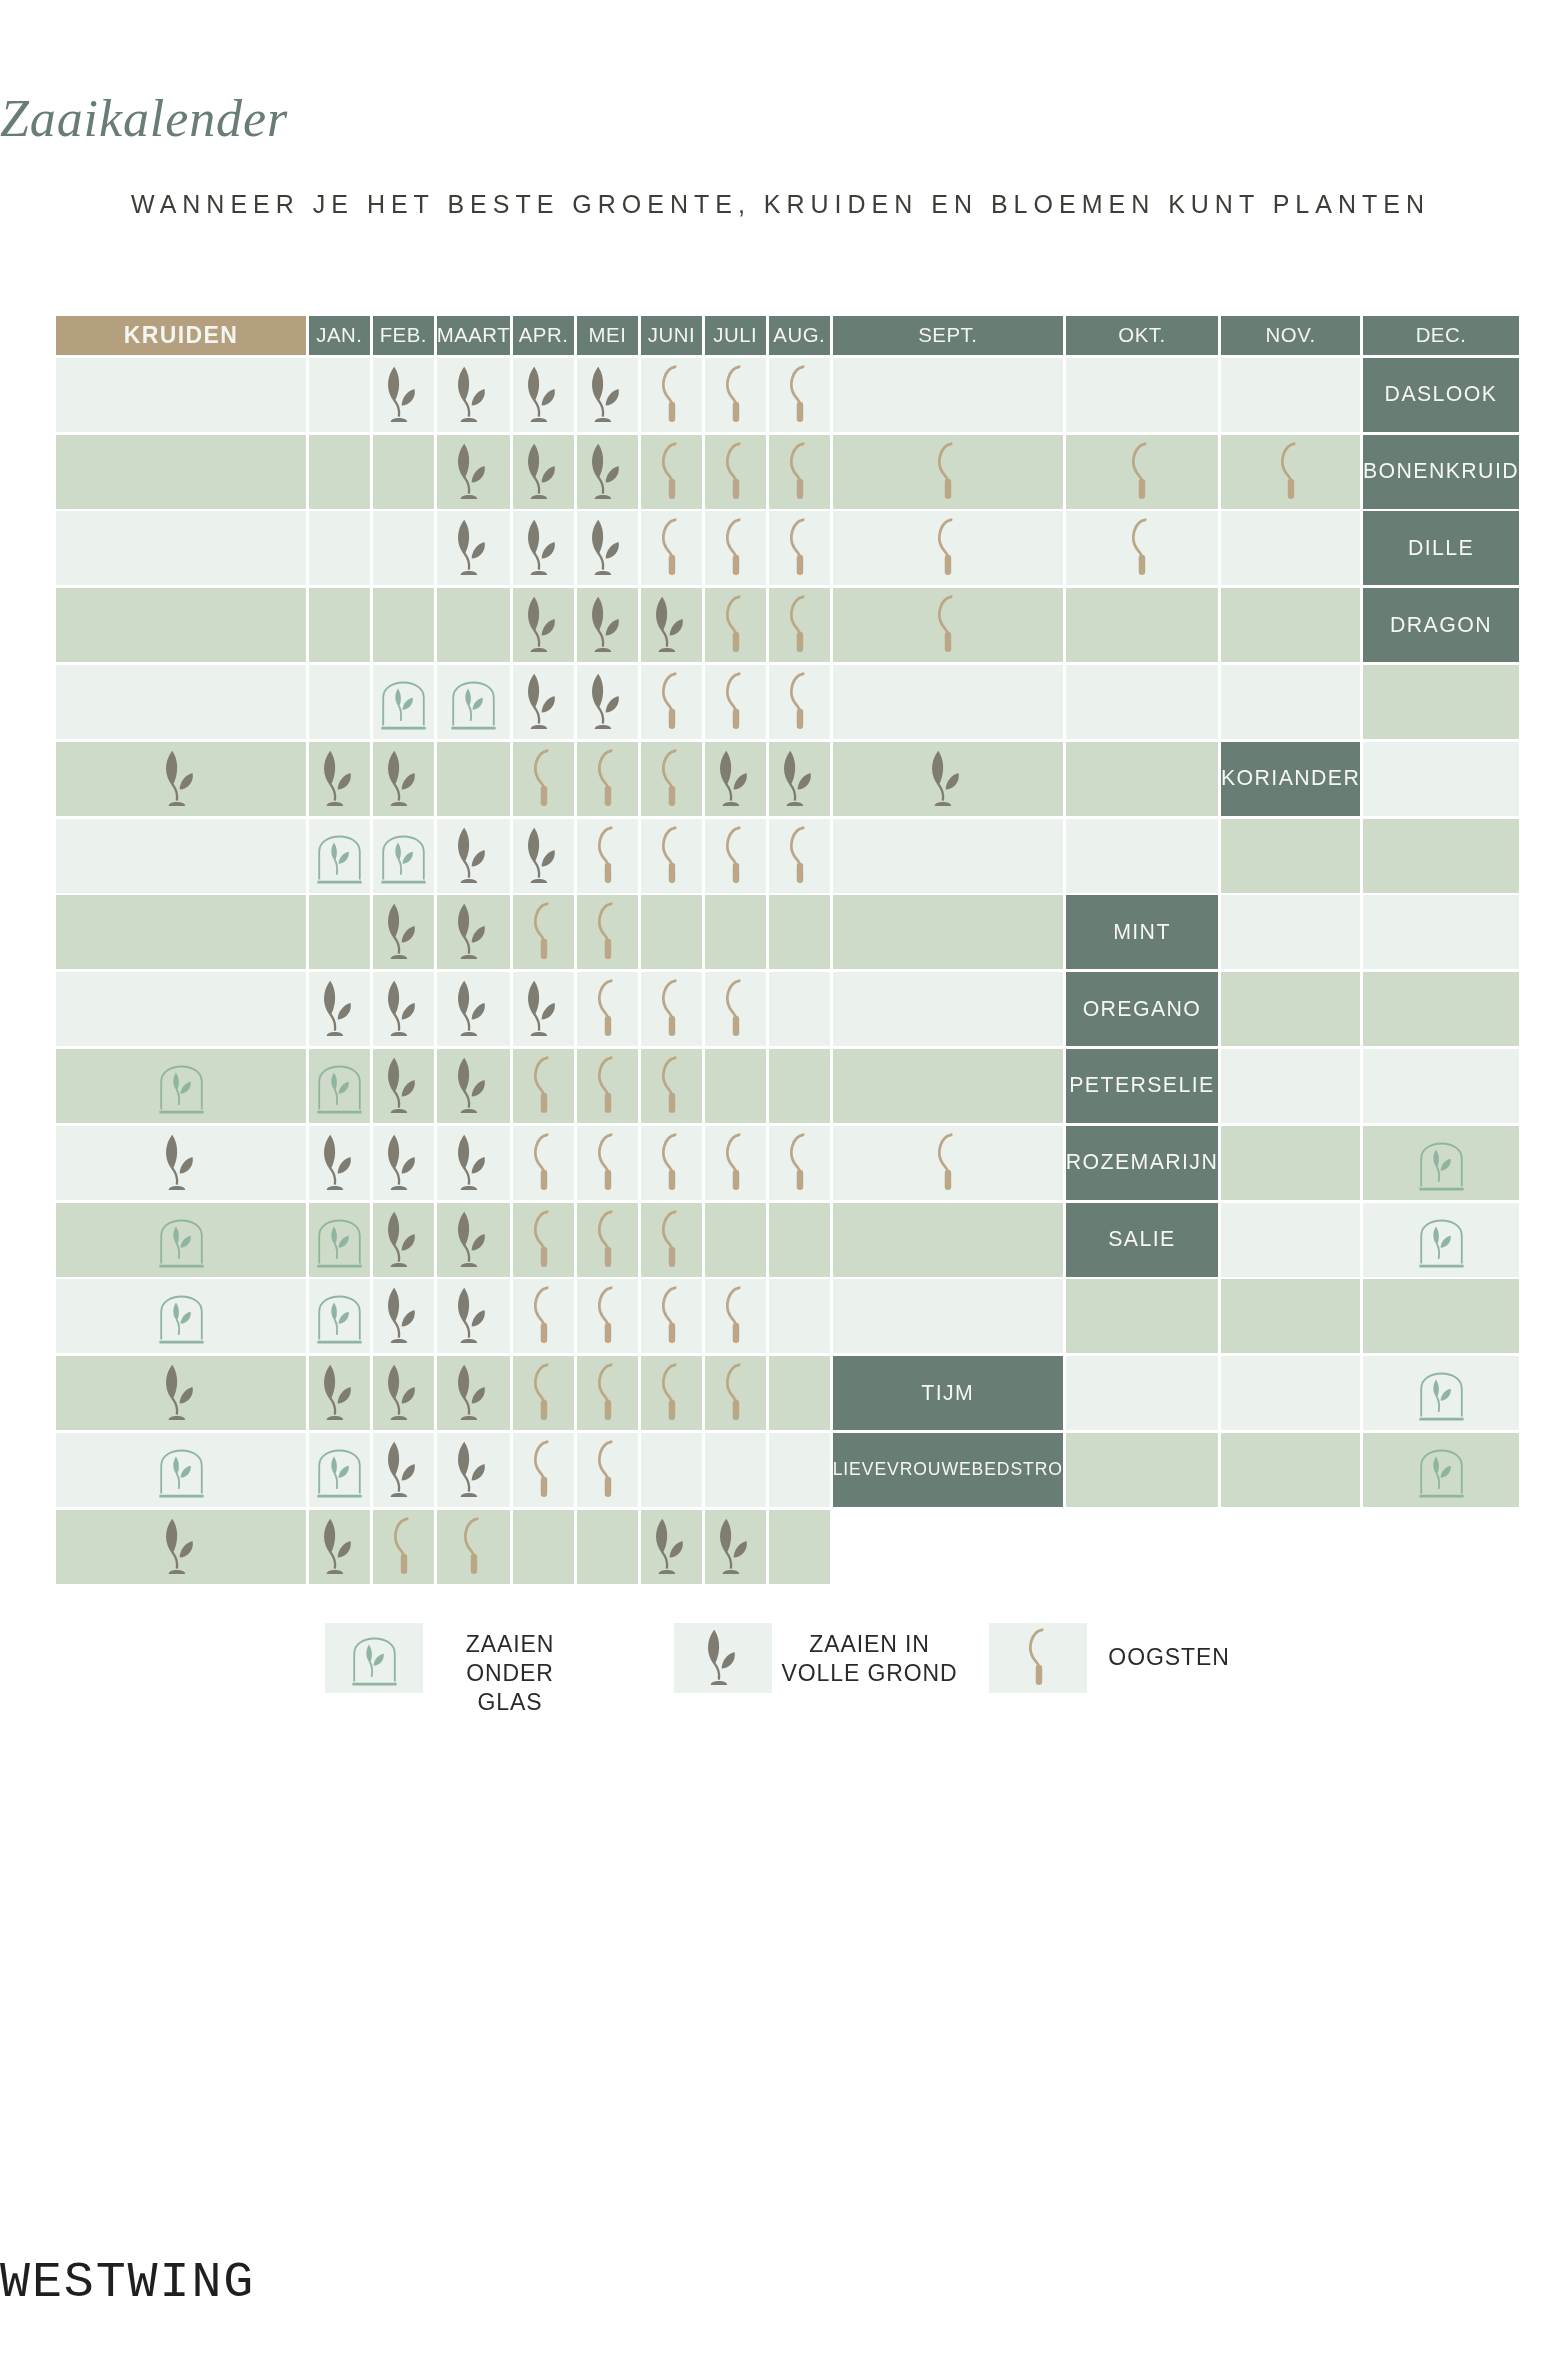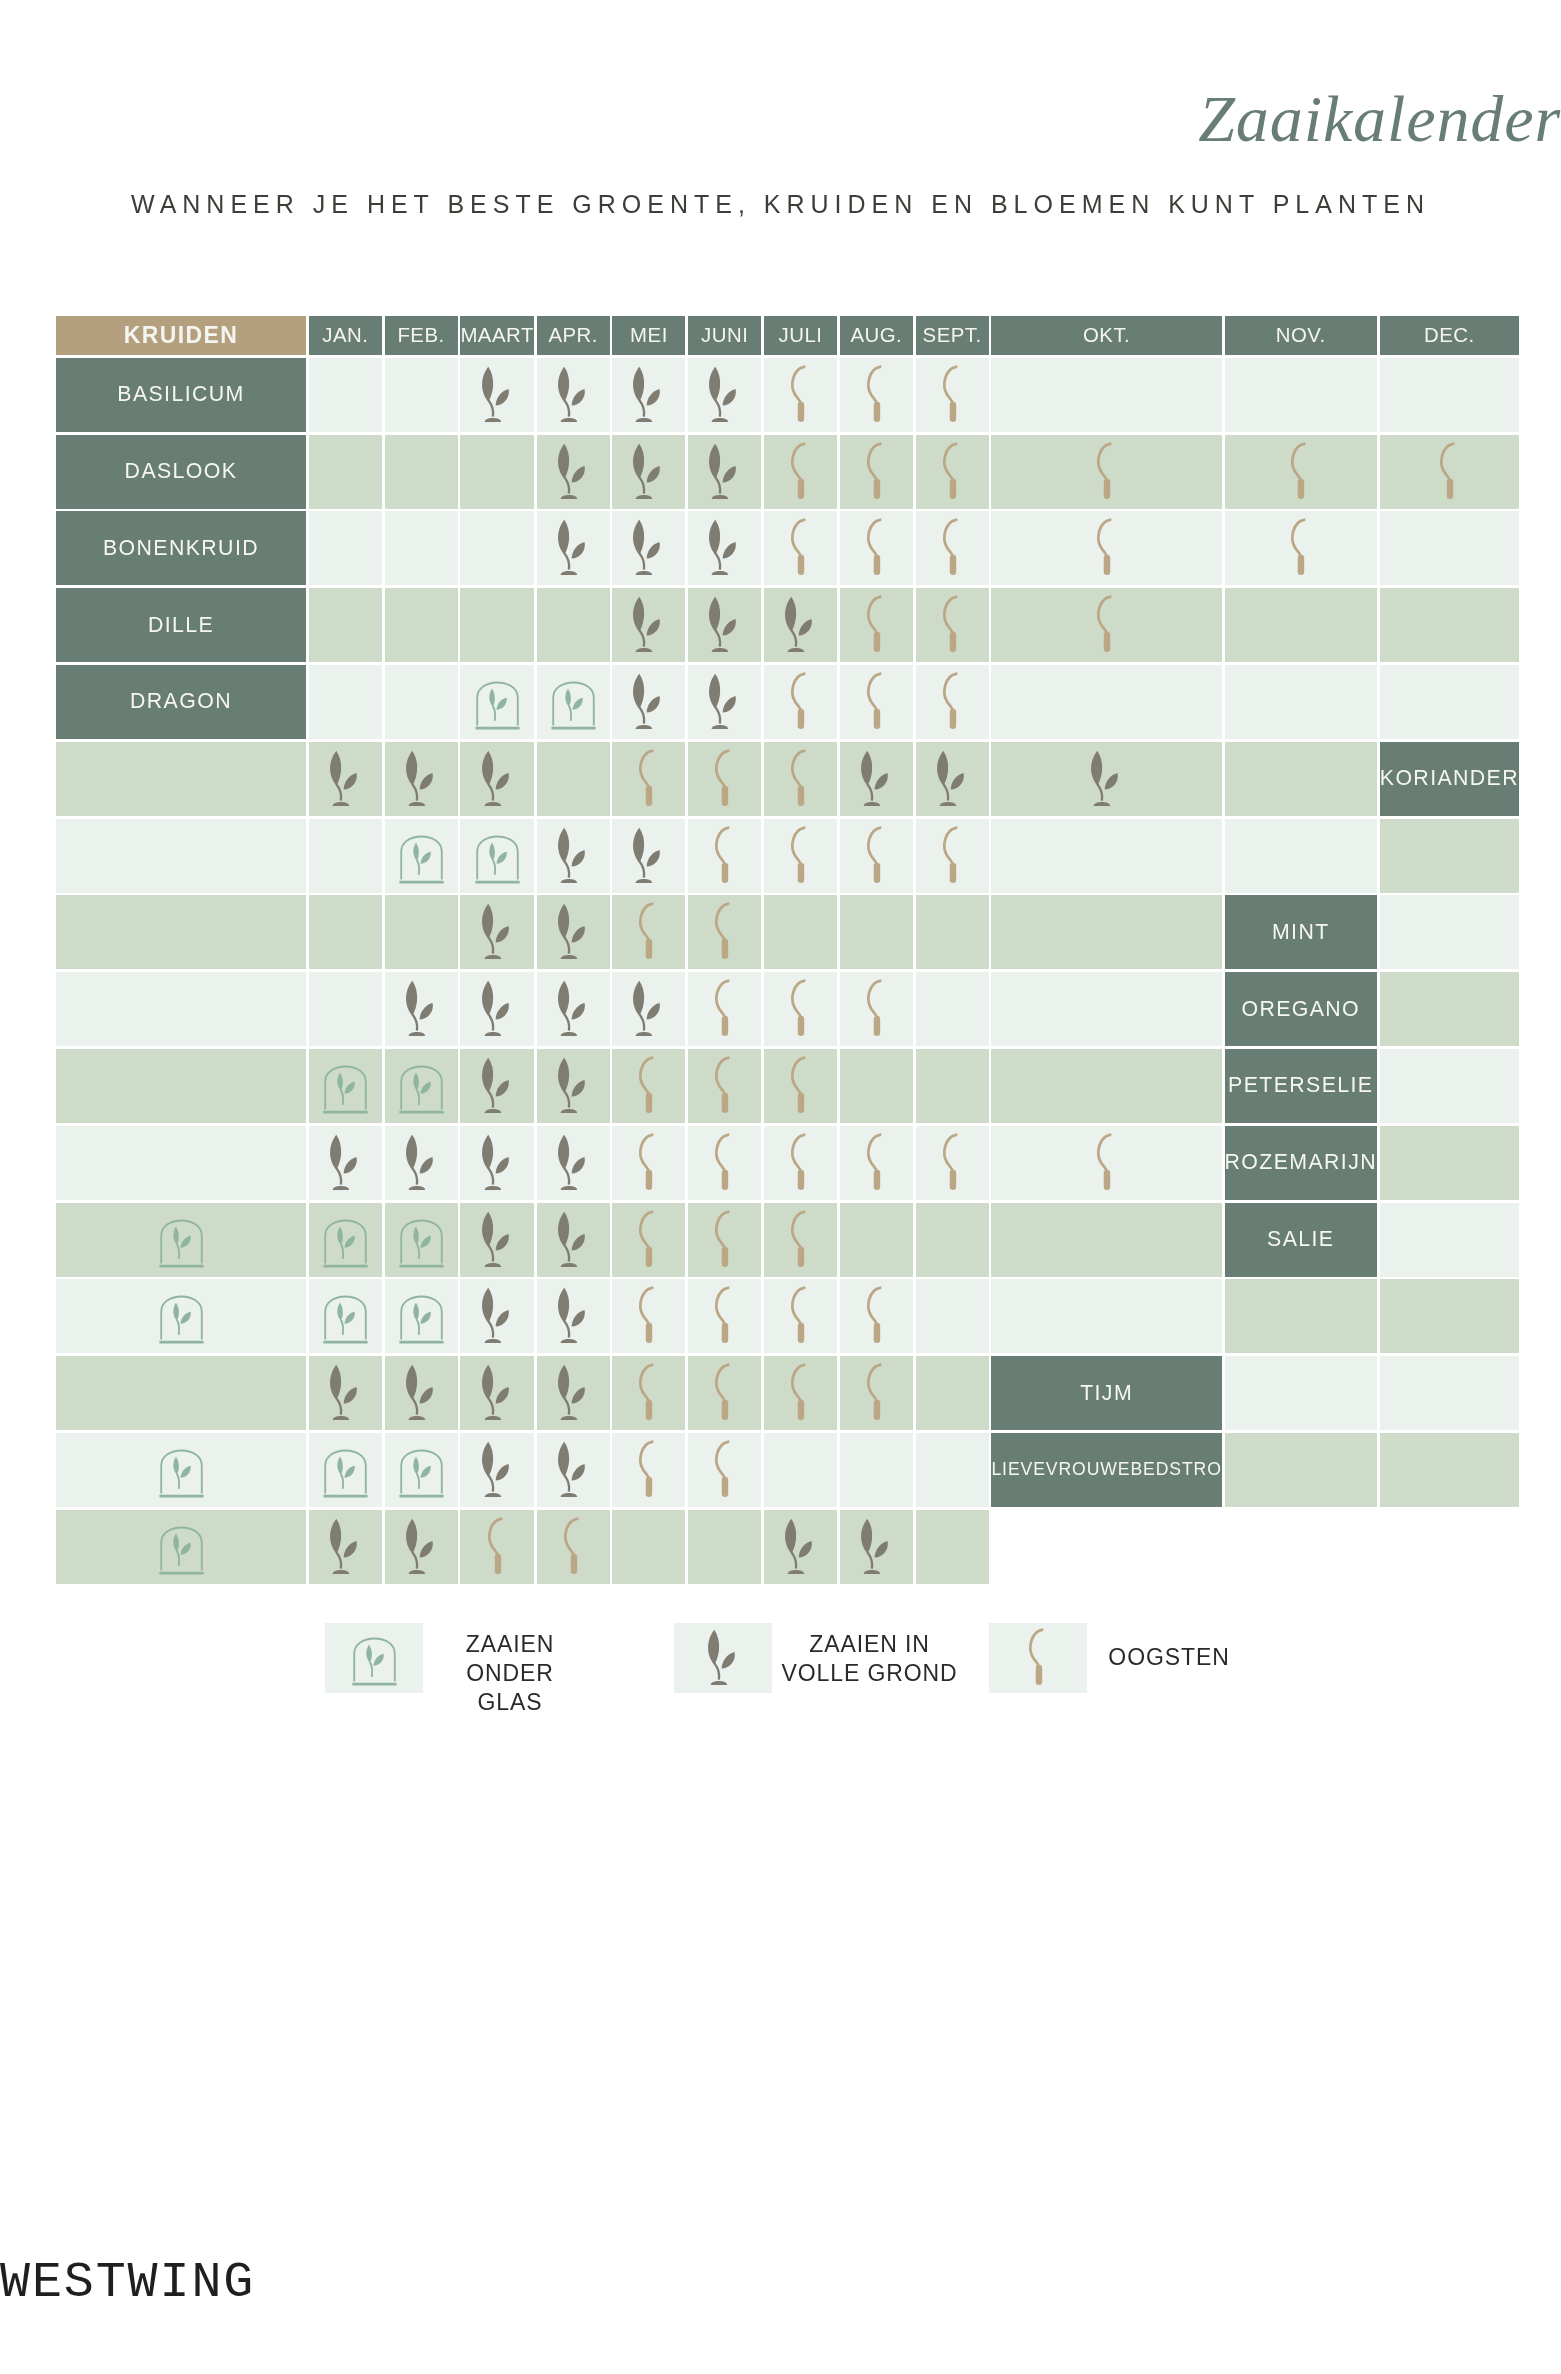--- a/index.html
+++ b/index.html
@@ -1,17 +1,17 @@
 <!DOCTYPE html>
 <html style="font-size:15px"><head>
 <meta charset="utf-8">
 <style>
   html, body { margin:0; padding:0; background:#ffffff; }
   body { width:1561px; height:2375px; position:relative; font-family:"Liberation Sans", "DejaVu Sans", sans-serif; overflow:hidden; }
-  .title { position:absolute; left:0; width:1561px; top:72px; text-align:right; font-family:"Liberation Serif", "DejaVu Serif", serif; font-style:italic; font-size:66px; color:#687d74; letter-spacing:0.9px; line-height:93px; }
+  .title { position:absolute; left:0; width:1561px; top:72px; text-align:left; font-family:"Liberation Serif", "DejaVu Serif", serif; font-style:italic; font-size:52px; color:#687d74; letter-spacing:0.9px; line-height:93px; }
   .subtitle { position:absolute; left:0; width:1561px; top:186px; text-align:center; font-size:25px; color:#3f3d37; letter-spacing:6px; line-height:37px; }
   .grid { position:absolute; left:56px; top:281px; width:1463px; display:grid; grid-template-columns: 250px repeat(12, 1fr); grid-auto-rows: 74px; gap:2.8px; background:#ffffff; }
   .hcell { background:#687d74; color:#f4f4f0; display:flex; align-items:center; justify-content:center; font-size:20.4px; letter-spacing:0.5px;margin-top:35px; }
   .hcell.first { background:#b4a07e; font-size:23px; font-weight:bold; letter-spacing:1.4px; }
   .rlabel { background:#687d74; color:#f6f6f2; display:flex; align-items:center; justify-content:center; font-size:21.3px; letter-spacing:1.4px; }
   .rlabel.small { font-size:17.6px; letter-spacing:0.9px; }
   .cell { display:flex; align-items:center; justify-content:center; }
   .row-odd .cell, .cell.light { background:#ebf1ed; }
   .cell.dark { background:#cfdbc9; }
   .cell svg { width:59px; height:61px; }
@@ -34,21 +34,20 @@
     <div class="hcell">MAART</div>
     <div class="hcell">APR.</div>
     <div class="hcell">MEI</div>
     <div class="hcell">JUNI</div>
     <div class="hcell">JULI</div>
     <div class="hcell">AUG.</div>
     <div class="hcell">SEPT.</div>
     <div class="hcell">OKT.</div>
     <div class="hcell">NOV.</div>
     <div class="hcell">DEC.</div>
-    <div class="rlabel">BASILICUM</div>
     <div class="cell light"></div>
     <div class="cell light"></div>
     <div class="cell light">
       <span><svg viewBox="0 0 64 66">
           <path d="M22 4 C14 14 12 30 22 42 C28 32 30 16 22 4 Z" fill="#7f7c72"></path>
           <path d="M44 28 C36 30 30 38 30 46 C38 46 46 38 44 28 Z" fill="#7f7c72"></path>
           <path d="M22 40 C26 46 28 50 27 58" stroke="#7f7c72" stroke-width="2.5" fill="none"></path>
           <path d="M18 64 C18 58 36 58 36 64 Z" fill="#7f7c72"></path>
         </svg></span>
     </div>

